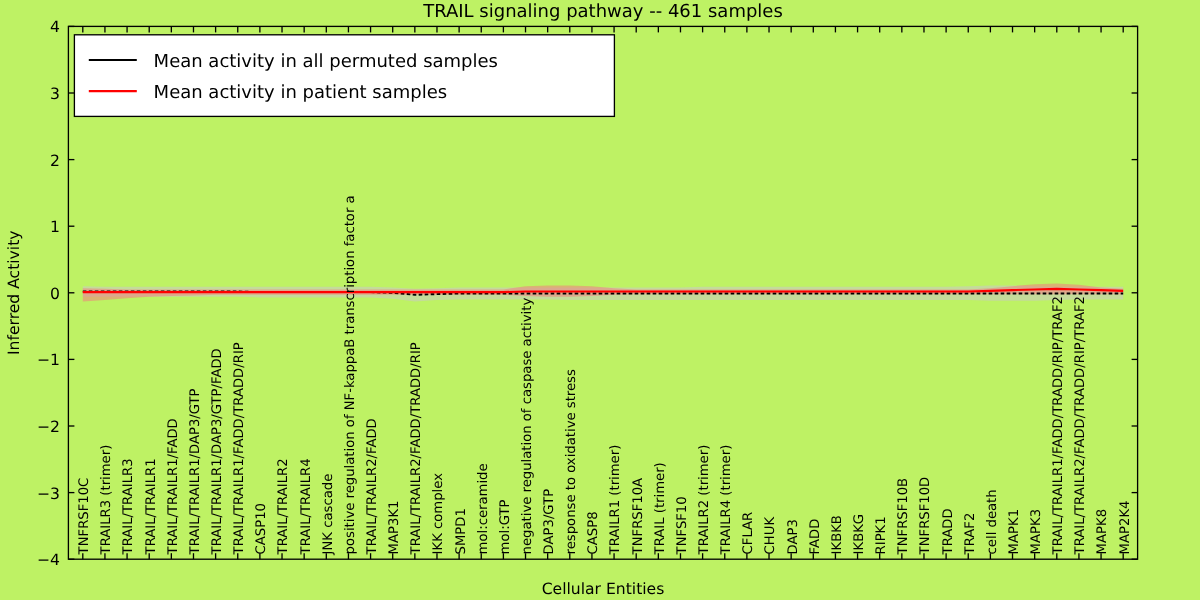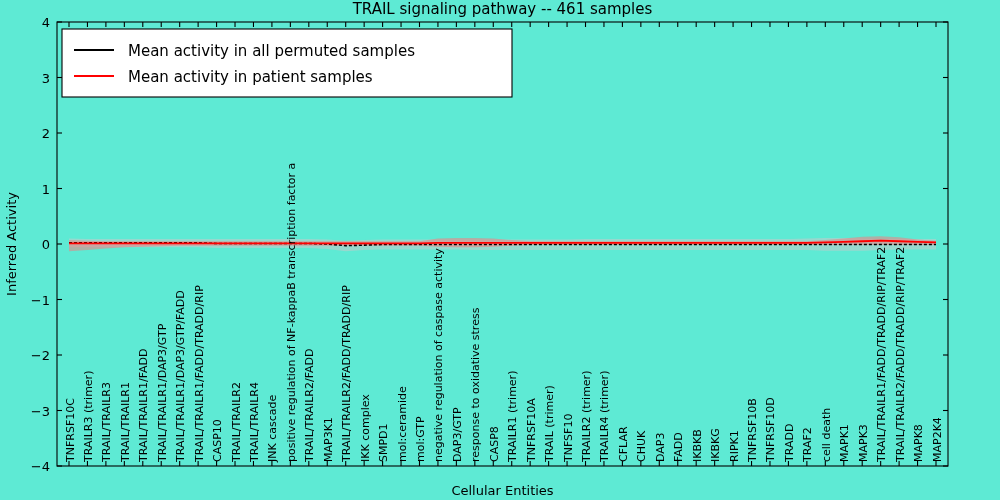--- a/index.html
+++ b/index.html
@@ -1,17 +1,17 @@
 <!DOCTYPE html>
 <html><head>
 <meta charset="utf-8">
 <style>
   html,body{margin:0;padding:0;background:#ffffff;}
   body{width:1000px;height:500px;overflow:hidden;font-family:"DejaVu Sans",sans-serif;}
-  #root{position:relative;width:1000px;height:500px;background:#5eead4;}
+  #root{position:relative;width:1000px;height:500px;background:#bef264;}
   #chart-svg{position:absolute;left:0;top:0;}
   text{font-family:"DejaVu Sans",sans-serif;fill:#000;}
   .title-txt{font-size:15px;text-anchor:middle;}
   .axlabel{font-size:13px;text-anchor:middle;}
   .ticklabel-y{font-size:13px;text-anchor:end;}
   .ticklabel-x{font-size:11px;text-anchor:start;}
   .legend-txt{font-size:15px;text-anchor:start;}
   .spine{fill:none;stroke:#000;stroke-width:1.1;}
   .tick{stroke:#000;stroke-width:1.1;}
 </style>

